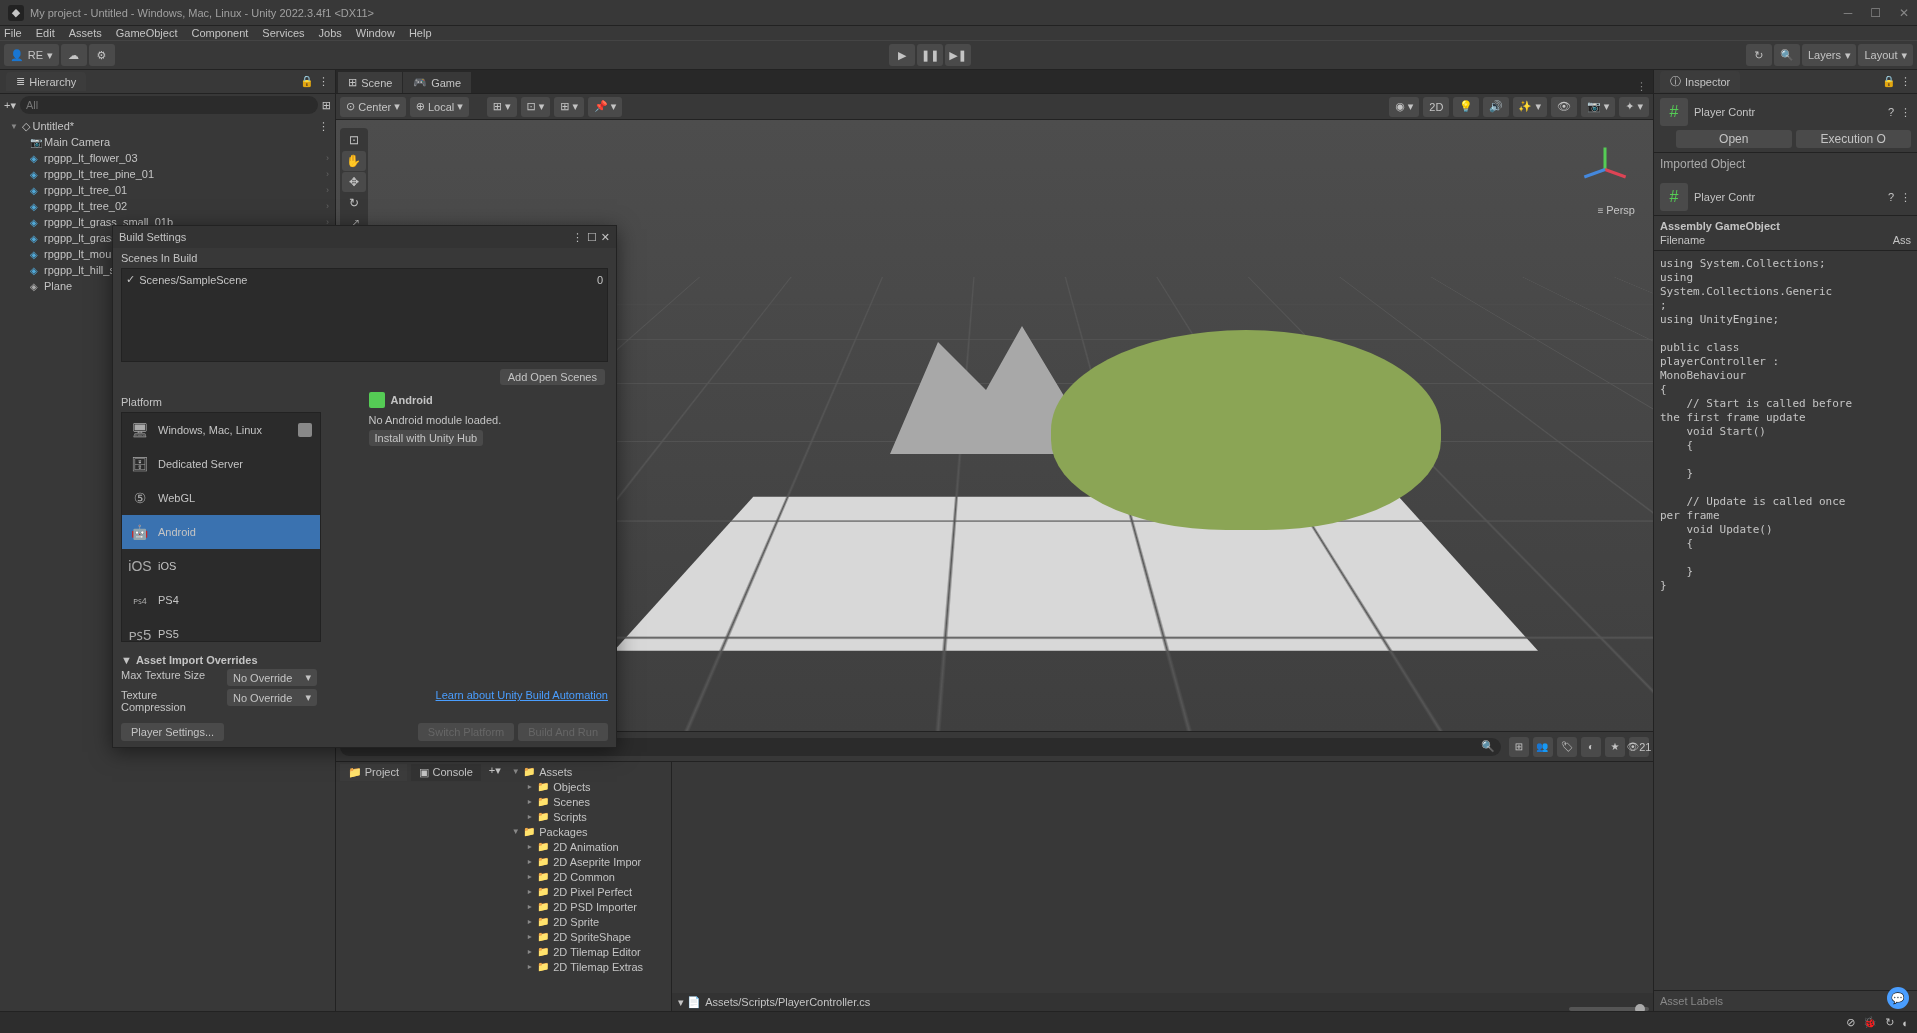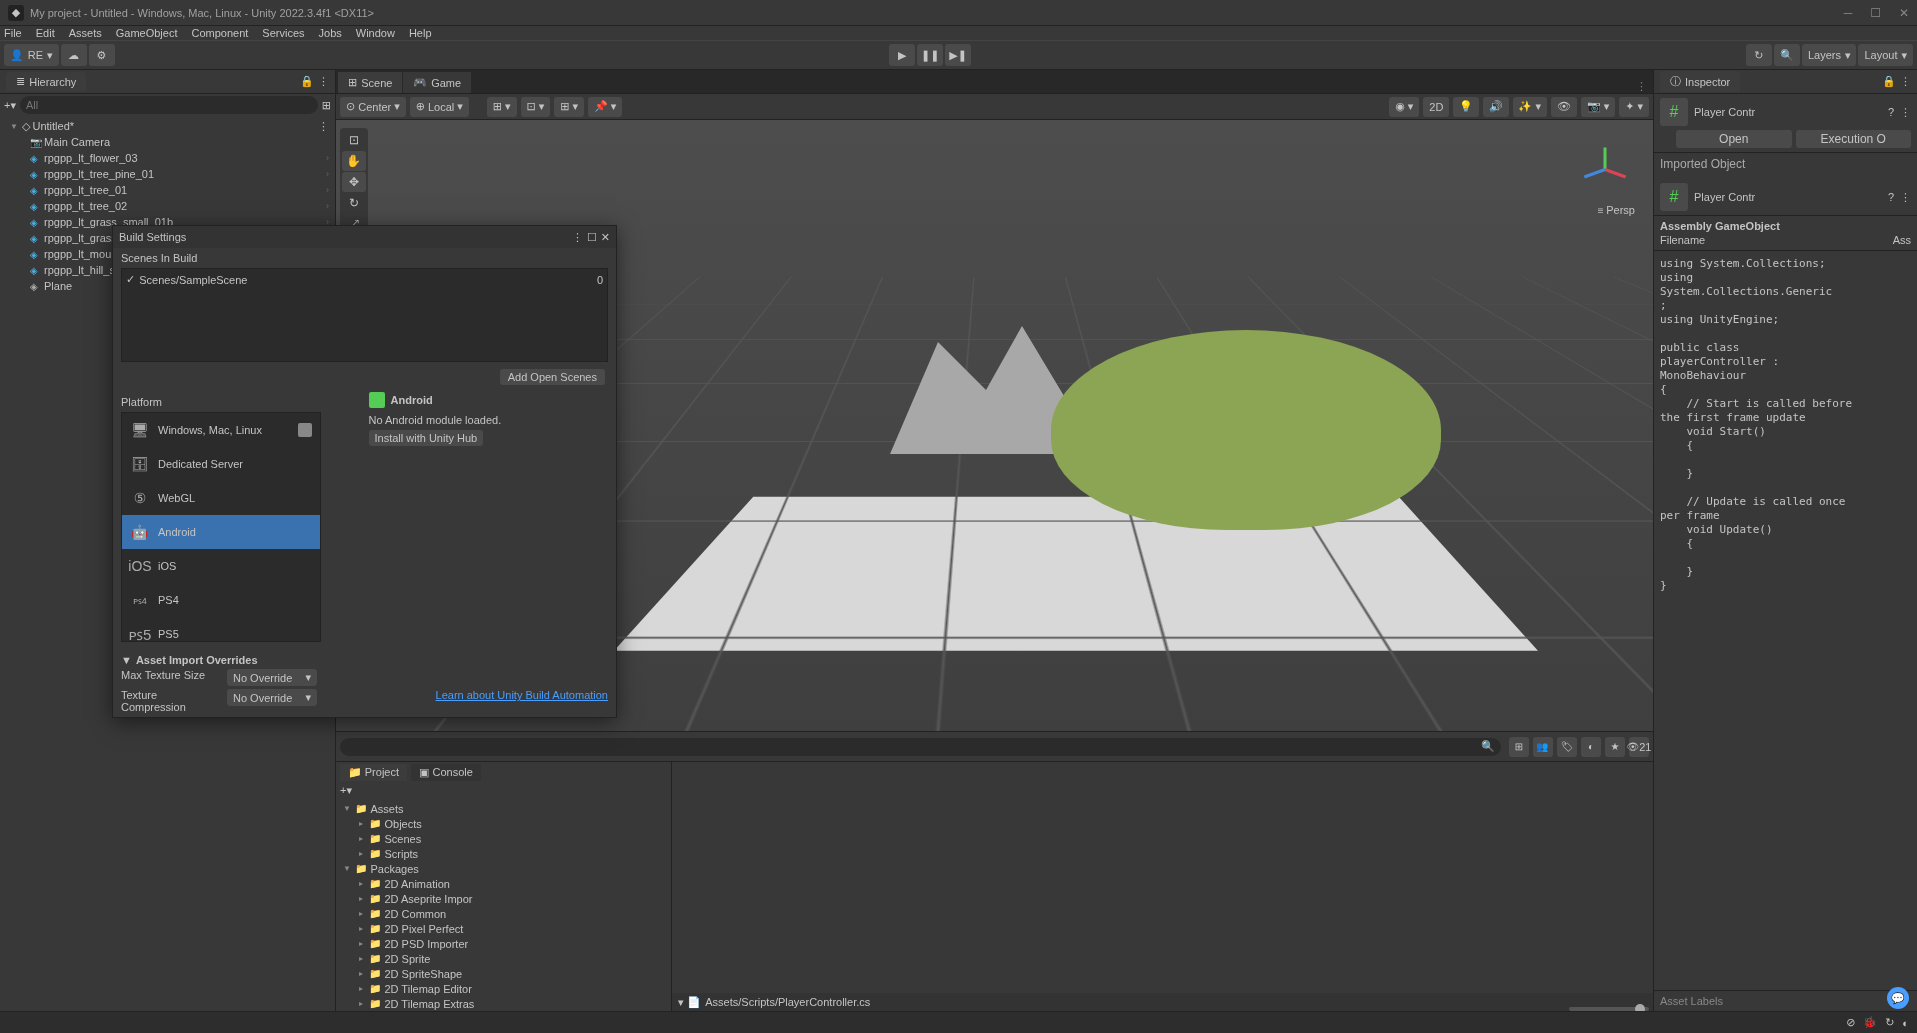--- a/index.html
+++ b/index.html
@@ -53,21 +53,21 @@
 .viewport .gizmo .y{background:#5c5;transform:rotate(-90deg)}
 .viewport .gizmo .z{background:#48d;transform:rotate(160deg)}
 .viewport .persp{position:absolute;right:18px;top:84px;font-size:10px;color:#bbb}
 .tool-strip{position:absolute;left:4px;top:8px;width:28px;background:#383838;border-radius:4px;display:flex;flex-direction:column;padding:2px;gap:1px}
 .tool-strip .tool{width:24px;height:20px;display:flex;align-items:center;justify-content:center;font-size:12px;border-radius:3px}
 .tool-strip .tool.active{background:#4a4a4a}
 .bottom-strip{height:30px;background:#383838;border-top:1px solid #222;display:flex;align-items:center;padding:0 4px;gap:4px}
 .bottom-strip input{flex:1;background:#2b2b2b;border:none;height:18px;border-radius:10px;padding:0 8px;color:#c4c4c4}
 .bottom-strip .icon-btn{width:20px;height:20px;background:#4a4a4a;border-radius:3px;display:flex;align-items:center;justify-content:center;font-size:10px}
 .project-area{height:250px;display:flex;border-top:1px solid #222}
-.project-tree{width:336px;background:#383838;border-right:1px solid #222;display:flex;flex-direction:column}
+.project-tree{width:336px;background:#383838;border-right:1px solid #222;display:flex;}
 .project-tree .tabs{height:20px;display:flex;align-items:center;gap:4px;padding:0 4px}
 .project-tree .tab{padding:2px 8px;background:#333;font-size:11px}
 .project-tree .tree{flex:1;overflow:auto;padding-top:2px}
 .ptree-item{display:flex;align-items:center;height:15px;gap:3px;font-size:11px}
 .ptree-item .arrow{width:10px;font-size:8px;color:#888;text-align:center}
 .ptree-item .folder{color:#888;font-size:10px}
 .project-content{flex:1;background:#383838;display:flex;flex-direction:column;position:relative}
 .breadcrumb{height:18px;display:flex;align-items:center;padding:0 6px;gap:4px;font-size:11px;background:#333;margin-top:auto}
 .slider-row{position:absolute;bottom:0;right:4px;display:flex;align-items:center}
 .slider{width:80px;height:4px;background:#555;border-radius:2px;position:relative}
@@ -577,20 +577,27 @@
       </div>
     <div class="row">
         <span class="label">Texture Compression</span>
         <div class="dropdown">
           <span>No Override</span>
           <span>▾</span>
         </div>
         <div style="flex:1;text-align:right"><span class="link">Learn about Unity Build Automation</span></div>
       </div>
   </div>
+  <div class="bottom-row">
+    <div class="btn">Player Settings...</div>
+    <div style="display:flex;gap:4px">
+      <div class="btn disabled">Switch Platform</div>
+      <div class="btn disabled">Build And Run</div>
+    </div>
+  </div>
 </div>
 
 <div class="chat-bubble">💬</div>
 
 <div class="statusbar">
   <div class="right">
     <span>⊘</span>
     <span>🐞</span>
     <span>↻</span>
     <span>◐</span>

